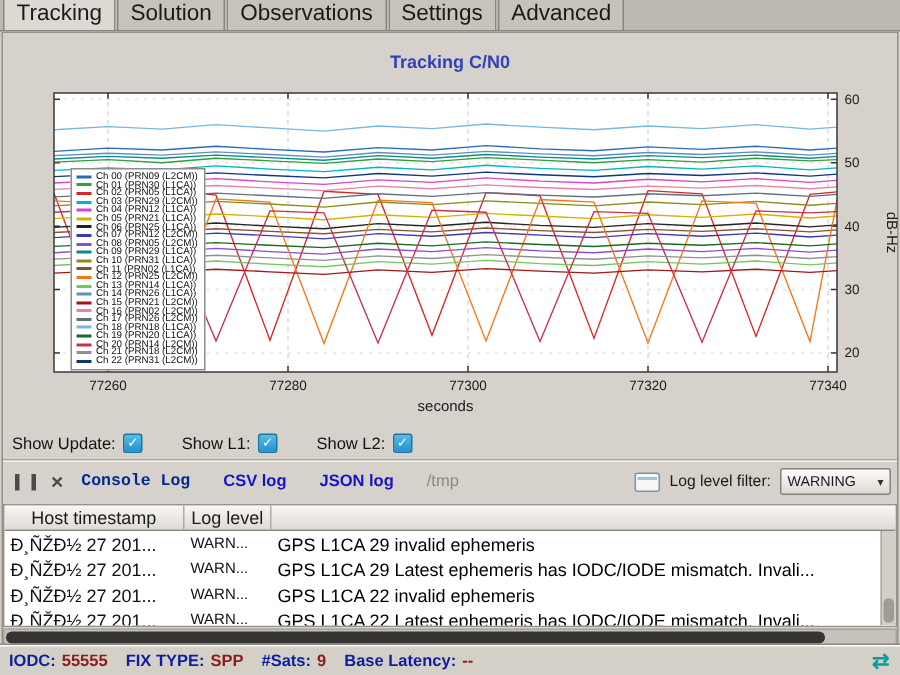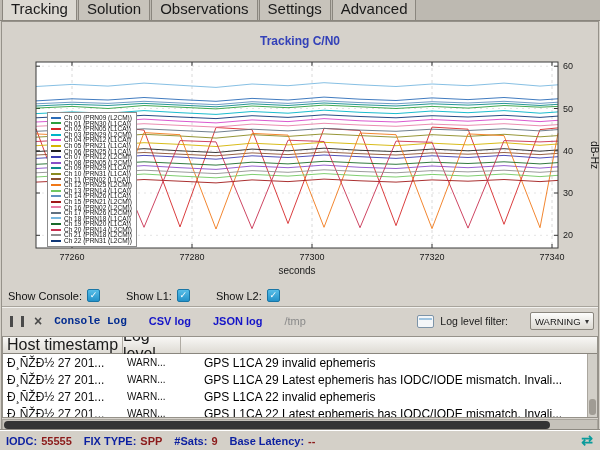--- a/index.html
+++ b/index.html
@@ -51,42 +51,42 @@
   .pause-btn{width:8px;height:11px;border-left:3px solid #4a4a4a;border-right:3px solid #4a4a4a;margin:0 10px 0 4px;cursor:pointer;}
   .clear-btn{font-size:14px;font-weight:bold;color:#4a4a4a;margin-right:12px;cursor:pointer;line-height:14px;}
   .console-title{color:#002a8f;font-weight:bold;margin-right:22px;font-family:Liberation Mono, monospace;}
   .log-link{color:#1414c8;font-weight:bold;margin-right:22px;cursor:pointer;}
   .tmp-path{color:#8a8a8a;margin-right:8px;}
   .bar-spacer{flex:1;}
   .filter-icon{width:15px;height:11px;background:#f4f6f8;border:1px solid #7d94a8;border-radius:2px;margin-right:6px;position:relative;}
   .filter-icon::after{content:"";position:absolute;left:1px;right:1px;top:2px;height:2px;background:#9fc4e0;}
   .filter-label{font-size:10.5px;color:#1a1a1a;margin-right:6px;}
   .dropdown{
-    width:64px;height:18px;border:1px solid #8a867e;border-radius:2px;
+    width:74px;height:18px;border:1px solid #8a867e;border-radius:2px;
     background:linear-gradient(#fdfdfc,#dcd9d2);display:flex;align-items:center;
-    padding:0 4px;box-sizing:border-box;cursor:pointer;margin-left:16px;
+    padding:0 4px;box-sizing:border-box;cursor:pointer;
   }
   .dropdown .val{font-size:9.5px;color:#1a1a1a;flex:1;}
   .dropdown .caret{font-size:8px;color:#333;}
   
   .log-table{position:absolute;top:336px;left:2px;right:2px;height:82px;
     background:#ffffff;border:1px solid #96928a;box-sizing:border-box;z-index:3;overflow:hidden;}
   .log-head{display:flex;height:17px;background:linear-gradient(#f8f7f5,#dedbd4);
     border-bottom:1px solid #8a867e;box-sizing:border-box;}
-  .hcell{font-size:16px;color:#1a1a1a;display:flex;align-items:center;justify-content:center;
+  .hcell{font-size:12px;color:#1a1a1a;display:flex;align-items:center;justify-content:center;
     border-right:1px solid #b0aca4;box-sizing:border-box;}
   .hcell.ts{width:120px;flex:0 0 auto;}
   .hcell.lvl{width:58px;flex:0 0 auto;}
   .hcell.msg{flex:1;border-right:none;}
   .log-body{height:64px;overflow:hidden;position:relative;}
   .log-row{display:flex;height:17px;background:#ffffff;}
   .cell{display:flex;align-items:center;padding-left:4px;box-sizing:border-box;white-space:nowrap;overflow:hidden;}
   .cell.ts{width:120px;flex:0 0 auto;font-size:12px;color:#111;}
   .cell.lvl{width:58px;flex:0 0 auto;font-size:10px;color:#111;}
-  .cell.msg{flex:1;font-size:12px;color:#000;margin-left:19px;}
+  .cell.msg{flex:1;font-size:12px;color:#000;}
   .v-scroll{position:absolute;top:17px;right:0;bottom:0;width:9px;
     background:#d2cfc8;border-left:1px solid #aaa69e;}
   .v-thumb{position:absolute;left:1px;right:1px;bottom:2px;height:16px;background:#a09c94;border-radius:3px;}
   
   .h-scroll{position:absolute;top:419px;left:2px;right:2px;height:12px;
     background:#c6c2ba;border:1px solid #a8a49c;box-sizing:border-box;z-index:3;}
   .h-thumb{position:absolute;top:1px;left:1px;height:8px;width:92%;background:#343434;border-radius:4px;cursor:pointer;}
   
   .status-bar{position:absolute;bottom:0;left:0;right:0;height:19px;background:#d4d0c8;
     border-top:1px solid #ffffff;box-shadow:0 -1px 0 #8e8a82;
@@ -267,21 +267,21 @@
       <span class="leg-swatch" style="background: rgb(144, 144, 144);"></span>
       <span class="leg-label">Ch 21 (PRN18 (L2CM))</span>
     </div>
     <div class="leg-row">
       <span class="leg-swatch" style="background: rgb(16, 56, 120);"></span>
       <span class="leg-label">Ch 22 (PRN31 (L2CM))</span>
     </div>
   </div>
 
 <div class="check-row">
-  <span class="lbl">Show Console:</span>
+  <span class="lbl">Show Update:</span>
   <span class="checkbox">
       <span>✓</span>
     </span>
   <span class="lbl">Show L1:</span>
   <span class="checkbox">
       <span>✓</span>
     </span>
   <span class="lbl">Show L2:</span>
   <span class="checkbox">
       <span>✓</span>

